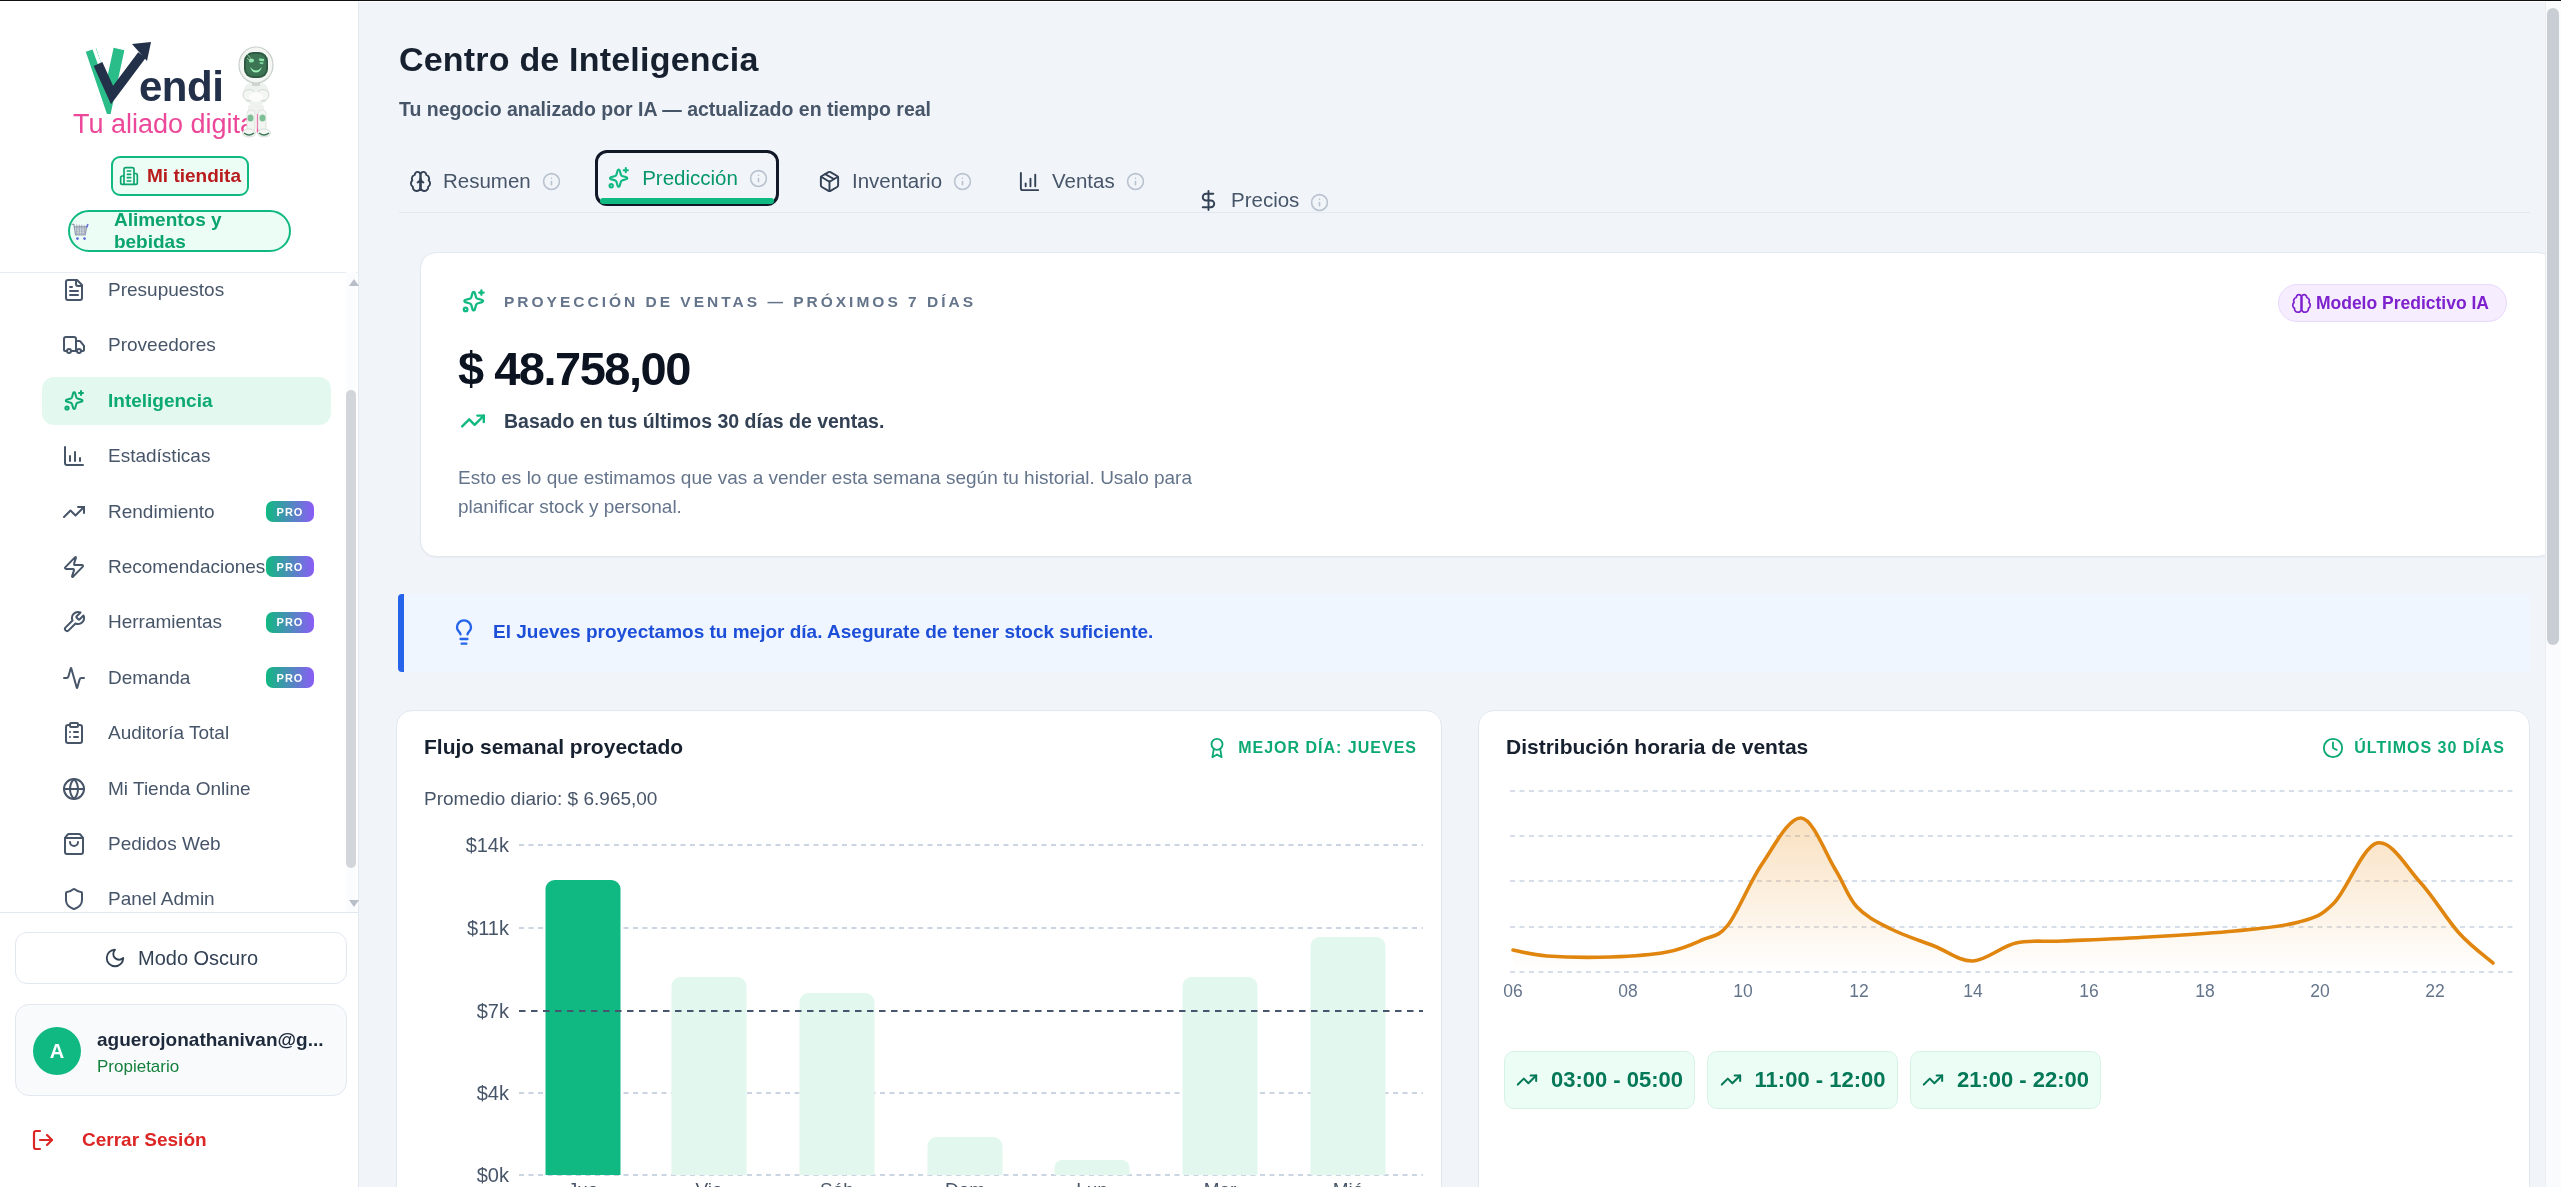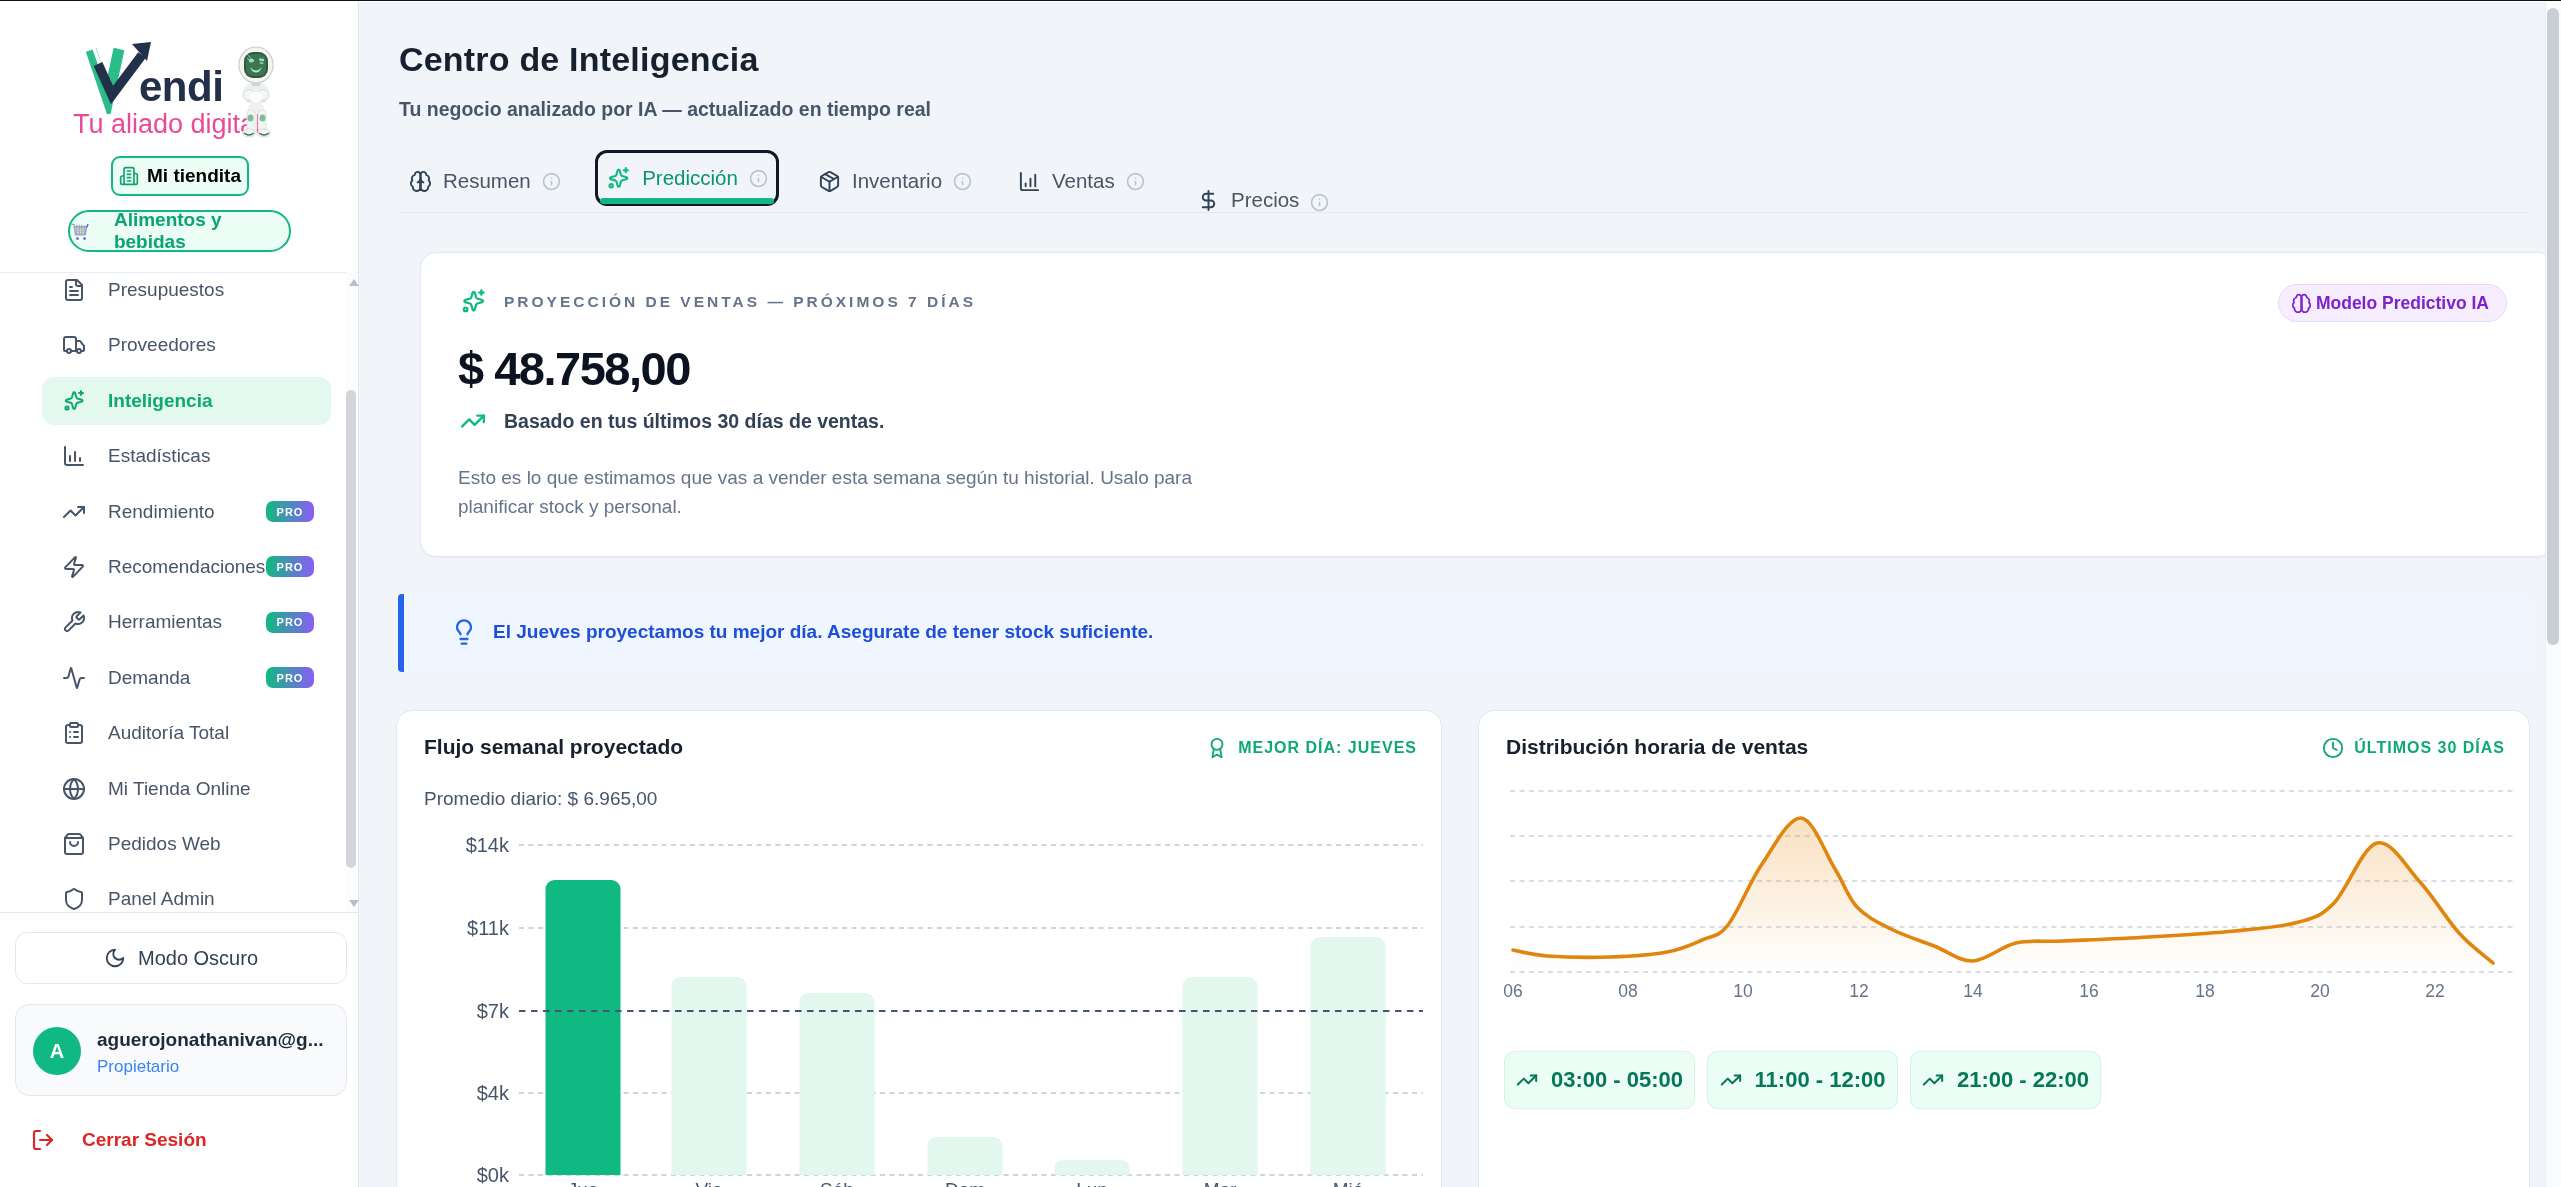--- a/index.html
+++ b/index.html
@@ -6,34 +6,34 @@
 * { margin:0; padding:0; box-sizing:border-box; }
 html,body { width:2561px; height:1187px; overflow:hidden; }
 body { font-family:"Liberation Sans", sans-serif; background:#f1f5f9; position:relative; }
 svg { display:block; }
 
 
 #sidebar { position:absolute; left:0; top:0; width:359px; height:1187px; background:#ffffff; border-right:1px solid #e2e8f0; z-index:5; }
 #logo { position:absolute; left:85px; top:40px; }
 #tagline { position:absolute; left:0; top:109px; width:334px; text-align:center; font-size:27px; font-weight:400; color:#ec4899; letter-spacing:0px; }
 #robot { position:absolute; left:238px; top:44px; }
-.btn-tiendita { position:absolute; left:111px; top:156px; width:138px; height:40px; border:2px solid #10b981; background:#ecfdf5; border-radius:9px; display:flex; align-items:center; justify-content:center; gap:8px; color:#000000; font-weight:bold; font-size:19px; }
+.btn-tiendita { position:absolute; left:111px; top:156px; width:138px; height:40px; border:2px solid #10b981; background:#ecfdf5; border-radius:9px; display:flex; align-items:center; justify-content:center; gap:8px; color:#b91c1c; font-weight:bold; font-size:19px; }
 .btn-alim { position:absolute; left:68px; top:210px; width:223px; height:42px; border:2px solid #10b981; background:#ecfdf5; border-radius:21px; display:flex; align-items:center; justify-content:center; gap:24px; color:#0ba470; font-weight:bold; font-size:19px; }
 #nav { position:absolute; left:0; top:272px; width:359px; height:640px; border-top:1px solid #e8edf3; overflow:hidden;padding-left:29px; }
 #navlist { margin-top:-7px; }
 .nav-item { position:relative; height:48px; margin:0px 28px 7.4px 13px; border-radius:12px; display:flex; align-items:center; padding-left:20px; color:#475569; font-size:19px; font-weight:500; }
 .nav-item .ic { width:24px; height:24px; margin-right:22px; flex:none; }
 .nav-item.active { background:#e3f8ee; color:#0ca973; font-weight:bold; }
 .pro { margin-left:auto; margin-right:17px; width:48px; height:21px; border-radius:7px; background:linear-gradient(90deg,#10b981,#8b5cf6); color:#fff; font-size:11px; font-weight:bold; letter-spacing:1px; display:flex; align-items:center; justify-content:center; }
 #sep { position:absolute; left:0; top:912px; width:359px; border-top:1px solid #e2e8f0; }
 #modo { position:absolute; left:15px; top:932px; width:332px; height:52px; border:1px solid #e2e8f0; background:#ffffff; border-radius:12px; display:flex; align-items:center; justify-content:center; gap:12px; color:#334155; font-size:20px; }
 #usercard { position:absolute; left:15px; top:1004px; width:332px; height:92px; border:1px solid #e2e8f0; background:#f8fafc; border-radius:14px; }
 #avatar { position:absolute; left:17px; top:22px; width:48px; height:48px; border-radius:50%; background:#10b981; color:#fff; font-size:20px; font-weight:bold; display:flex; align-items:center; justify-content:center; }
 #uemail { position:absolute; left:81px; top:24px; font-size:19px; font-weight:bold; color:#1e293b; }
-#urole { position:absolute; left:81px; top:52px; font-size:17px; color:#3b82f6; }
+#urole { position:absolute; left:81px; top:52px; font-size:17px; color:#15803d; }
 #logout { position:absolute; left:31px; top:1128px; display:flex; align-items:center; gap:27px; color:#dc2626; font-size:19px; font-weight:bold; }
 
 #sb-track { position:absolute; left:346px; top:272px; width:10px; height:640px; background:#fbfcfd; }
 #sb-thumb { position:absolute; left:346px; top:390px; width:10px; height:478px; background:#d2d6db; border-radius:5px; }
 .sb-arrow { position:absolute; left:349px; width:0; height:0; border-left:5px solid transparent; border-right:5px solid transparent; }
 #sb-up { top:279px; border-bottom:7px solid #b9bfc8; }
 #sb-down { top:900px; border-top:7px solid #b9bfc8; }
 
 
 #main { position:absolute; left:360px; top:0; width:2185px; height:1187px; }

